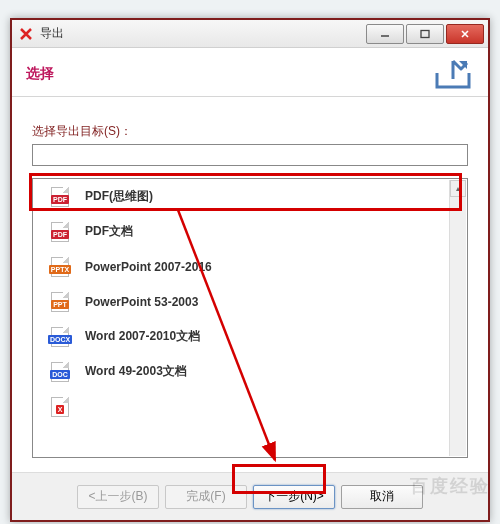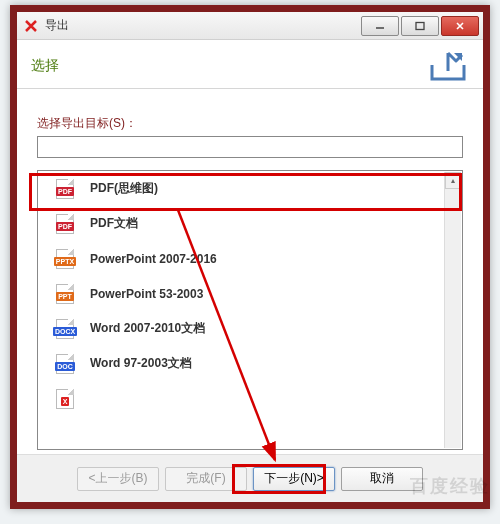--- a/index.html
+++ b/index.html
@@ -1,28 +1,28 @@
 <!DOCTYPE html>
 <html><head>
   <meta charset="utf-8">
   <style>
     * { box-sizing: border-box; margin: 0; padding: 0; }
     body { font-family: "Microsoft YaHei", Tahoma, sans-serif; font-size: 12px; background: #eef2f4; width: 500px; height: 524px; position: relative; }
     
-    .window { width: 480px; height: 504px; margin: 5px auto 0; background: #fff; border: 7px solid #7f1d1d; box-shadow: 0 0 8px rgba(0,0,0,.3); position: relative; }
+    .window { width: 480px; height: 504px; margin: 18px auto 0; background: #fff; border: 2px solid #7f1d1d; box-shadow: 0 0 8px rgba(0,0,0,.3); position: relative; }
     
     .titlebar { height: 28px; background: linear-gradient(#f7f7f7,#e8e8e8); border-bottom: 1px solid #d0d0d0; display: flex; align-items: center; padding: 0 4px 0 6px; }
     .titlebar .app-icon { width: 16px; height: 16px; display: flex; align-items:center; justify-content:center; color:#d22; font-weight:bold;}
     .titlebar .title { margin-left: 6px; font-size: 12px; color:#333;}
     .titlebar .spacer { flex: 1; }
     .win-btn { width: 38px; height: 20px; margin-left: 2px; background: linear-gradient(#f9f9f9,#dcdcdc); border:1px solid #8a8a8a; border-radius:2px; display:flex; align-items:center; justify-content:center; font-size:10px; color:#444;}
     .win-btn.close { background: linear-gradient(#e56a5e,#c9362b); color:#fff; border-color:#962820;}
     
     .header { padding: 8px 14px 4px; background:#fff; border-bottom:1px solid #d6d6d6; display:flex; align-items:center; }
-    .header h2 { font-size: 14px; font-weight:normal; color:#4d7c0f; flex:1; }
+    .header h2 { font-size: 14px; font-weight:bold; color:#be185d; flex:1; }
     .share-icon { width: 42px; height: 36px; display:flex; align-items:center; justify-content:center;}
     
     .content { padding: 26px 20px 8px; }
     .label-row { font-size: 12px; color:#7f1d1d; margin-bottom: 4px; }
     .text-input { width: 100%; height: 22px; border:1px solid #888; padding: 2px 4px; font-size:12px; background:#fff;}
     
     .listbox-wrap { margin-top: 12px; border:1px solid #888; height: 280px; position:relative; background:#fff;}
     .listcell { display:flex; align-items:center; height: 35px; padding: 0 16px; background:#fff; }
     .listcell .file-icon { width: 22px; height: 20px; margin-right: 14px; display:flex; align-items:center; justify-content:center; }
     .listcell .file-label { font-size: 12px; color:#333;font-weight:bold;}
@@ -133,21 +133,21 @@
               </span>
             </span>
             <span class="file-label">Word 2007-2010文档</span>
           </div>
           <div class="listcell">
             <span class="file-icon">
               <span class="ft-page">
                 <span class="ft-badge" style="background:#2a5bd7">DOC</span>
               </span>
             </span>
-            <span class="file-label">Word 97-2003文档</span>
+            <span class="file-label">Word 49-2003文档</span>
           </div>
           <div class="listcell last">
             <span class="file-icon">
               <span class="ft-page">
                 <span class="ft-badge" style="background:#d22">X</span>
               </span>
             </span>
           </div>
         </div>
       <div class="scrollbar">

